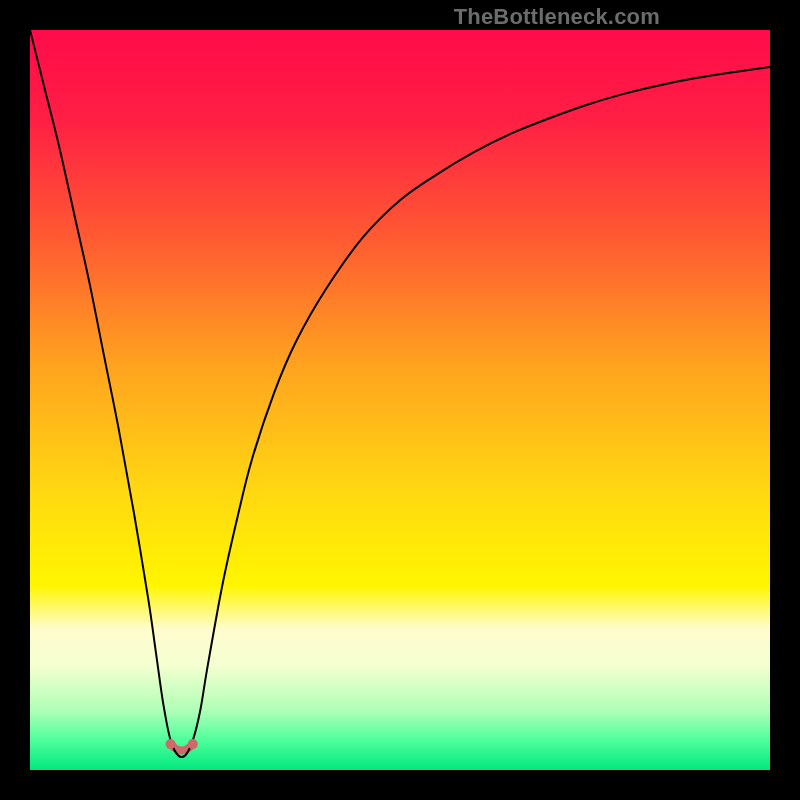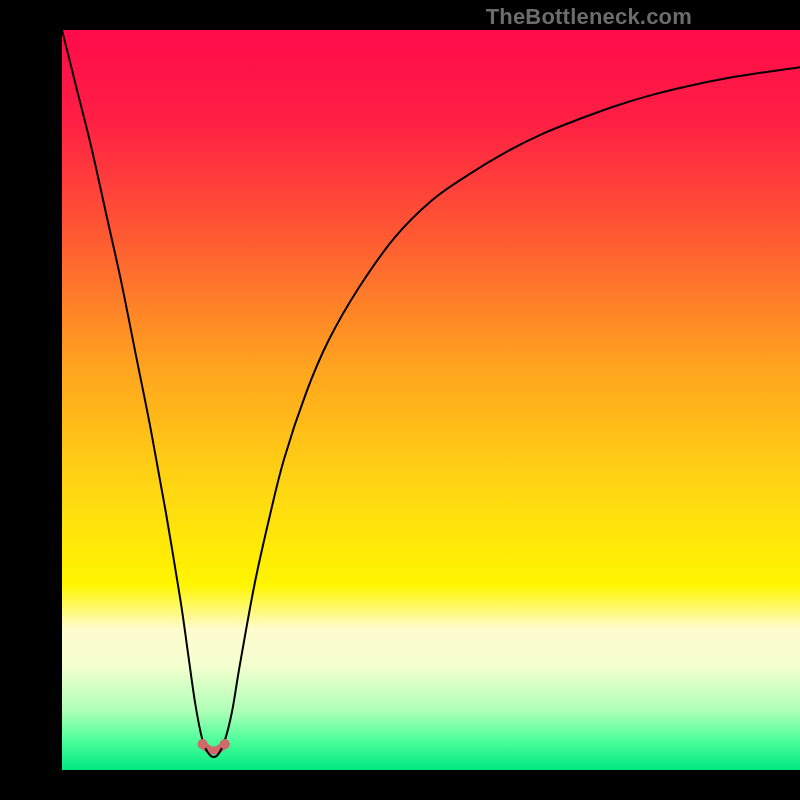--- a/index.html
+++ b/index.html
@@ -11,21 +11,20 @@
     background: #000;
     font-family: Arial, Helvetica, sans-serif;
   }
   #frame {
     position: absolute;
     left: 0;
     top: 0;
     width: 680px;
     height: 800px;
     background: #000;
-    margin-left: 32px;
   }
   #plot-area {
     position: absolute;
     left: 30px;
     top: 30px;
     width: 740px;
     height: 740px;
     overflow: hidden;
   }
   #gradient-bg {

